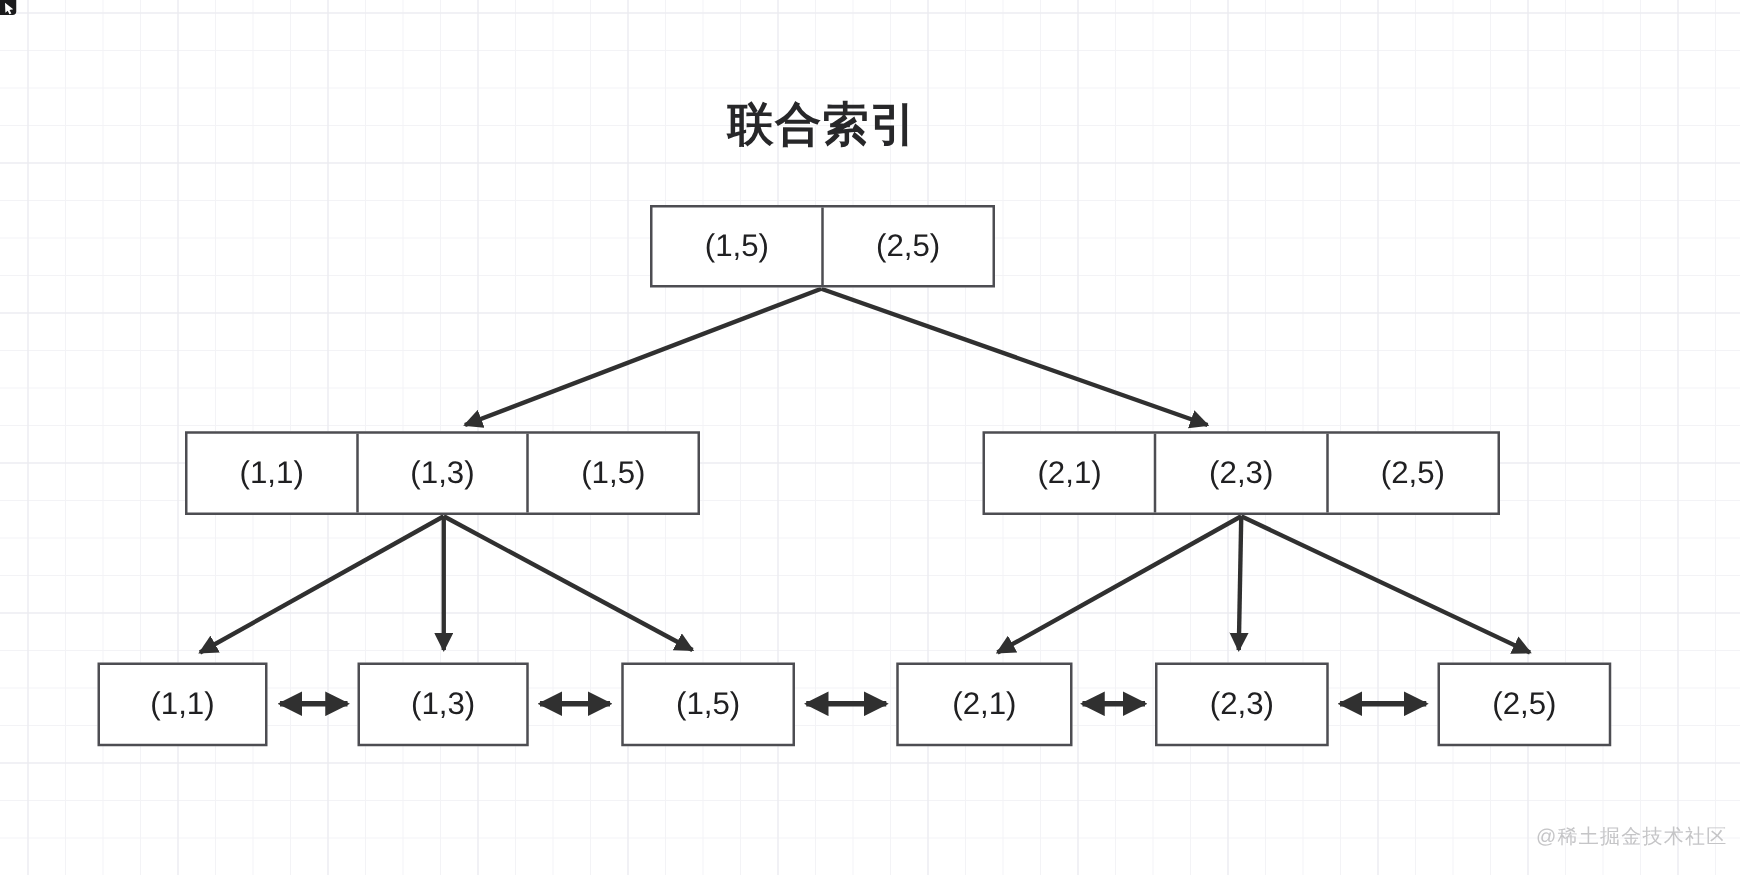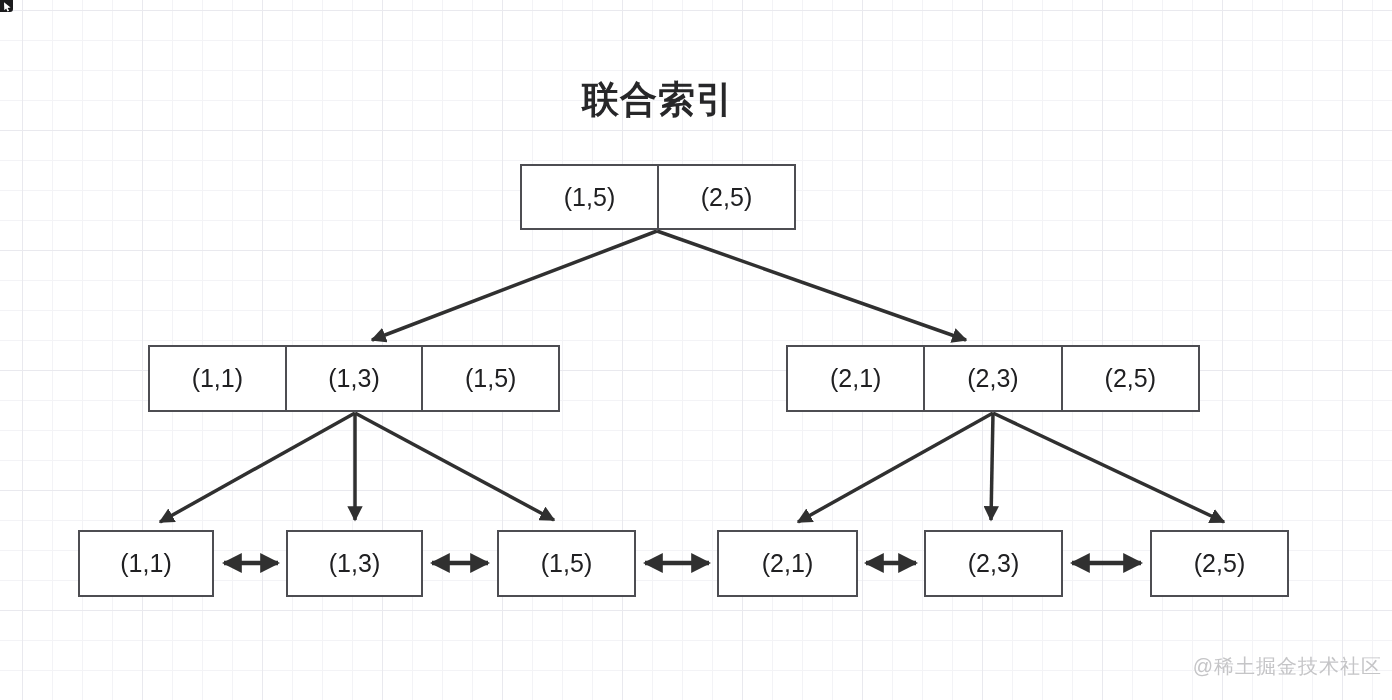--- a/index.html
+++ b/index.html
@@ -67,21 +67,21 @@
   .leaf-1 { left:  78px; top: 530px; width: 136px; height: 67px; }
   .leaf-2 { left: 286px; top: 530px; width: 137px; height: 67px; }
   .leaf-3 { left: 497px; top: 530px; width: 139px; height: 67px; }
   .leaf-4 { left: 717px; top: 530px; width: 141px; height: 67px; }
   .leaf-5 { left: 924px; top: 530px; width: 139px; height: 67px; }
   .leaf-6 { left: 1150px; top: 530px; width: 139px; height: 67px; }
   .watermark {
     position: absolute;
     right: 10px;
     bottom: 20px;
-    font-size: 20px;
+    font-size: 16px;
     color: #c5c5c7;
     letter-spacing: 1px;
     white-space: nowrap;
   }
   .cursor-icon {
     position: absolute;
     left: 0;
     top: 0;
   }
 </style>

